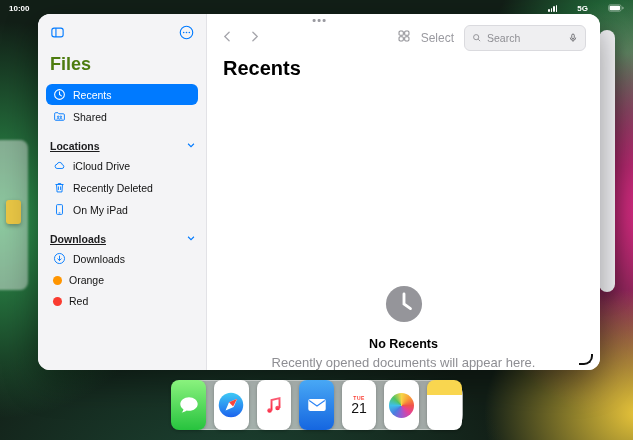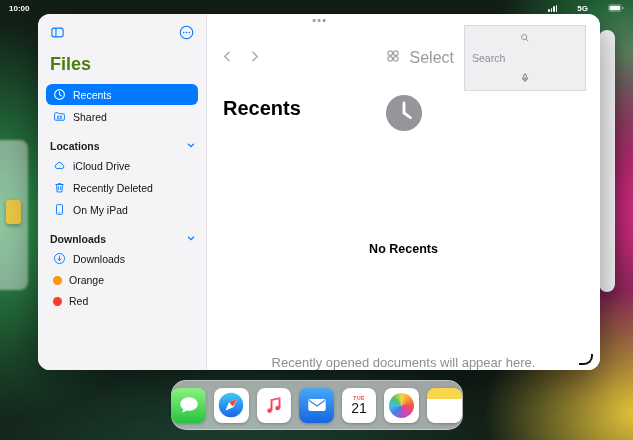--- a/index.html
+++ b/index.html
@@ -51,57 +51,57 @@
     padding:3px 12px; color:#007aff; }
   .sidebar-top svg { width:15px; height:15px; }
   .files-title { font-size:18px; font-weight:bold; color:#4d7c0f; margin:7px 12px 9px; }
   .side-row { display:flex; align-items:center; gap:7px; margin:1px 8px;
     padding:4px 7px; border-radius:6px; font-size:10.5px; color:#121212; cursor:default; }
   .side-row .icon { display:flex; }
   .side-row svg { width:13px; height:13px; color:#007aff; }
   .side-row.selected { background:#007aff; color:#fff; }
   .side-row.selected svg { color:#fff; }
   .side-header { display:flex; justify-content:space-between; align-items:center;
-    margin:13px 10px 3px 12px; font-size:10.5px; font-weight:bold; color:#1c1c1e; }
+    margin:13px 10px 3px 12px; font-size:10.5px; font-weight:bold; color:#1c1c1e;text-decoration:underline; }
   .side-header svg { width:10px; height:10px; color:#007aff; }
   .dot { width:9px; height:9px; border-radius:50%; display:block; }
   .dot.red { background:#fa3b30; }
   .dot.orange { background:#ff9500; }
 
   
   .main { flex:1; display:flex; flex-direction:column; background:#fff; position:relative; }
   .toolbar { display:flex; align-items:center; gap:14px; padding:11px 14px 3px; }
   .nav-btn svg { width:13px; height:13px; color:#a6a6ac; }
   .toolbar-right { margin-left:auto; display:flex; align-items:center; gap:10px; }
   .grid-btn svg { width:14px; height:14px; color:#8e8e93; }
-  .select-label { font-size:16px; color:#9a9aa0;text-align:right; }
+  .select-label { font-size:12px; color:#9a9aa0;text-align:right; }
   .search-box { display:flex; align-items:center; gap:5px; background:#efeff1;
-    border:1px solid #dadade; border-radius:0; padding:3px 7px; width:122px;flex-direction:column; }
+    border:1px solid #dadade; border-radius:6px; padding:3px 7px; width:122px; }
   .search-box svg { width:10px; height:10px; color:#8e8e93; flex:0 0 auto; }
   .search-box input { border:none; background:transparent; outline:none;
     font-size:10.5px; width:100%; color:#333; font-family:inherit; }
   .search-box input::placeholder { color:#8e8e93; }
   .mic svg { color:#55555a; }
   .page-title { font-size:20px; font-weight:bold; color:#000; margin:3px 0 0 16px; }
   .empty { flex:1; display:flex; flex-direction:column; align-items:center;
-    justify-content:space-between; margin-top:-26px; text-align:center; }
+    justify-content:flex-end; margin-top:-26px; text-align:center; }
   .empty-clock svg { width:38px; height:38px; }
   .empty-title { font-size:12.5px; font-weight:bold; color:#000; margin-top:10px; }
   .empty-sub { font-size:13px; color:#8e8e93; margin-top:4px; }
   .resize-corner { position:absolute; right:7px; bottom:5px; width:14px; height:11px;
     border-right:2.5px solid #101010; border-bottom:2.5px solid #101010;
     border-bottom-right-radius:9px; }
 
   
   .dock { position:absolute; left:50%; transform:translateX(-50%); bottom:10px;
     width:292px; height:50px; background:rgba(250,250,252,0.62);
     border:0.5px solid rgba(255,255,255,0.35); border-radius:15px;
     display:flex; align-items:center; justify-content:center; gap:8px; z-index:20;
     backdrop-filter:blur(8px); }
-  .app { width:35px; height:35px; border-radius:8px; display:flex; flex-direction:column;
+  .app { width:35px; height:50px; border-radius:8px; display:flex; flex-direction:column;
     align-items:center; justify-content:center; overflow:hidden; position:relative;
     box-shadow:0 1px 3px rgba(0,0,0,.25); }
   .app svg { width:22px; height:22px; }
   .app.messages { background:linear-gradient(180deg,#8af27e,#27c33e); }
   .app.safari   { background:#fff; }
   .app.safari svg { width:28px; height:28px; }
   .app.music    { background:#fff; }
   .app.mail     { background:linear-gradient(180deg,#48a8f5,#1566e0); }
   .app.calendar { background:#fff; }
   .cal-weekday  { font-size:5px; font-weight:bold; color:#fa3b30; letter-spacing:.5px; line-height:6px; }

